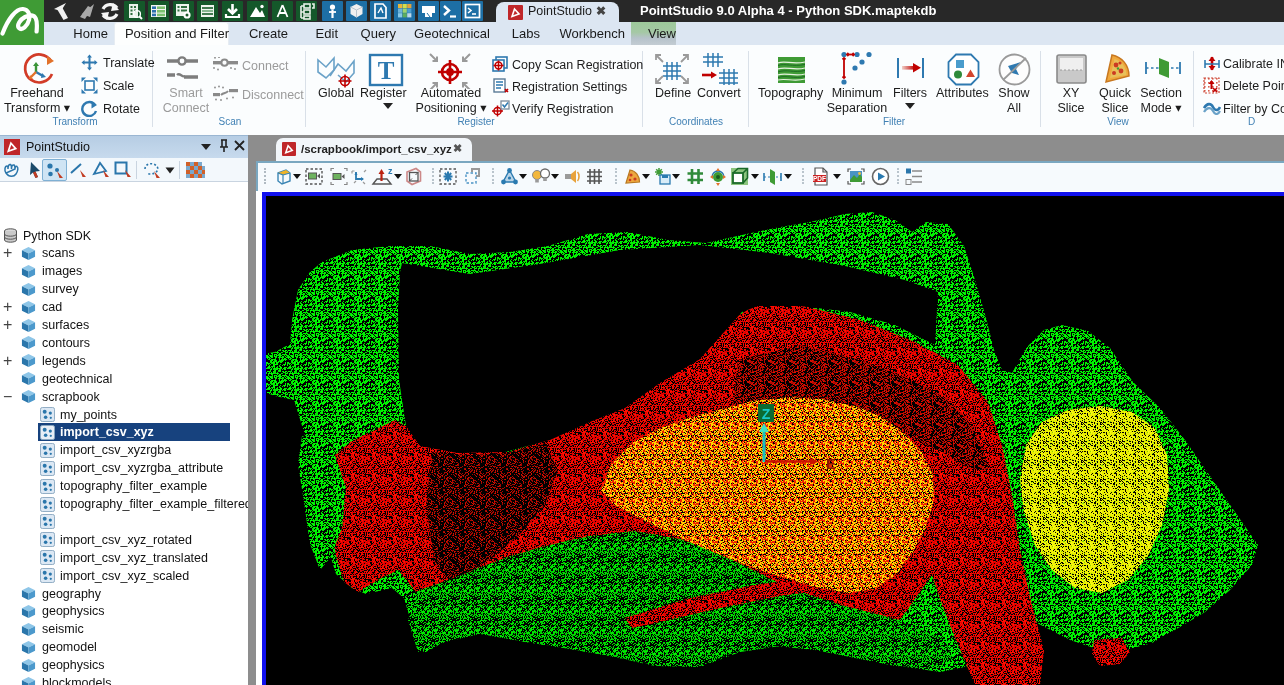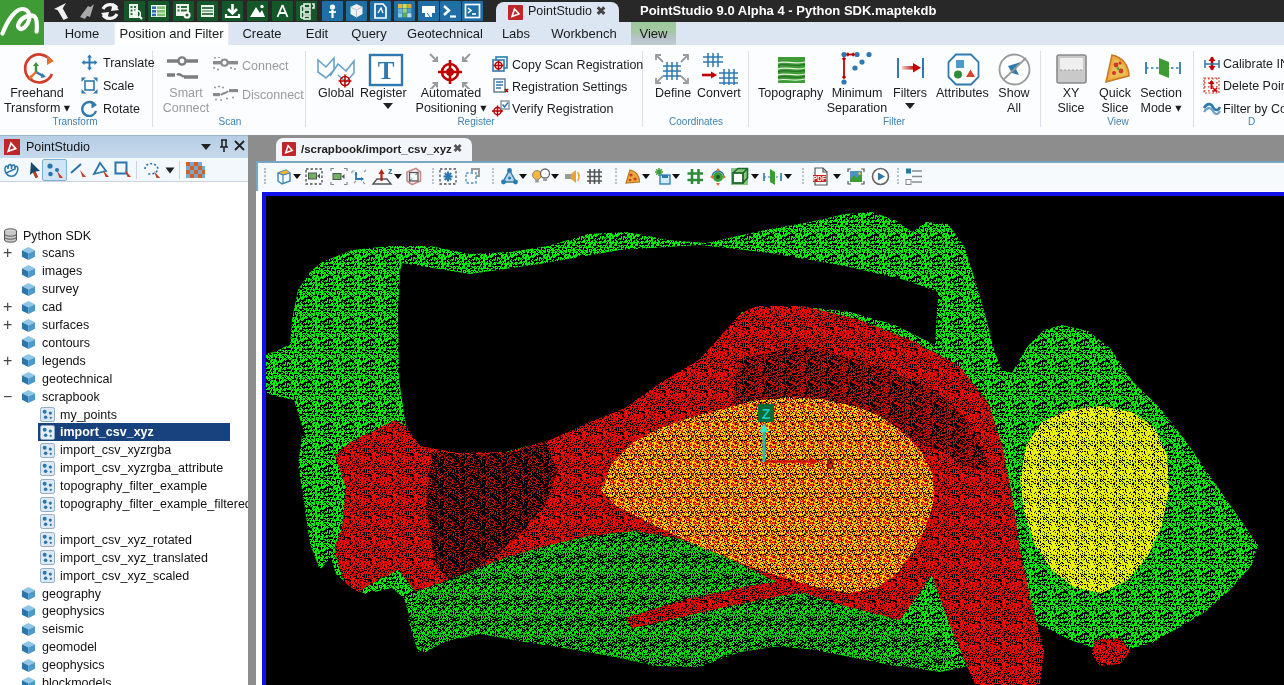--- a/index.html
+++ b/index.html
@@ -12,21 +12,21 @@
   font-size:13px;font-weight:bold;}
 .qat{position:absolute;top:1px;width:21px;height:20px;border-radius:1px;}
 .qat svg{position:absolute;left:0;top:0;}
 #wbtab{position:absolute;left:496px;top:2px;width:123px;height:20px;background:#dce6f2;
   border-radius:8px 8px 0 0;z-index:4;}
 #wbtab .ticon{position:absolute;left:12px;top:3px;width:15px;height:15px;background:#bf2629;border-radius:1px;}
 #wbtab .tlab{position:absolute;left:32px;top:2px;font-size:12.5px;color:#1a1a1a;}
 #wbtab .tx{position:absolute;left:100px;top:2px;font-size:12px;color:#444;font-weight:bold;}
 
 #tabrow{position:absolute;left:0;top:22px;width:1284px;height:23px;background:#dce6f2;}
-.rtab{position:absolute;top:0;height:23px;font-size:13px;color:#1a1a1a;text-align:center;line-height:24px;}
+.rtab{position:absolute;top:0;height:23px;font-size:13px;color:#1a1a1a;text-align:right;line-height:24px;}
 #tabsel{position:absolute;left:114px;top:0;width:115px;height:23px;background:#fdfefe;
   border-radius:3px 3px 0 0;border:1px solid #e6ecf2;border-bottom:none;}
 #tabview{position:absolute;left:631px;top:0;width:45px;height:23px;
   background:linear-gradient(#9dc99a,#a5c8a5 45%,#b6c2ca 70%,#c3ccd3);}
 
 #ribbon{position:absolute;left:0;top:45px;width:1284px;height:90px;background:#fbfdfe;overflow:hidden;}
 .rsep{position:absolute;top:6px;width:1px;height:76px;background:#d9e0e8;}
 .glabel{position:absolute;top:71px;font-size:10px;color:#4181b4;text-align:center;width:120px;}
 .ritem{position:absolute;font-size:12.5px;color:#1c1c1c;text-align:center;line-height:14.5px;white-space:nowrap;}
 .rsmall{position:absolute;font-size:12.5px;color:#1c1c1c;white-space:nowrap;}

